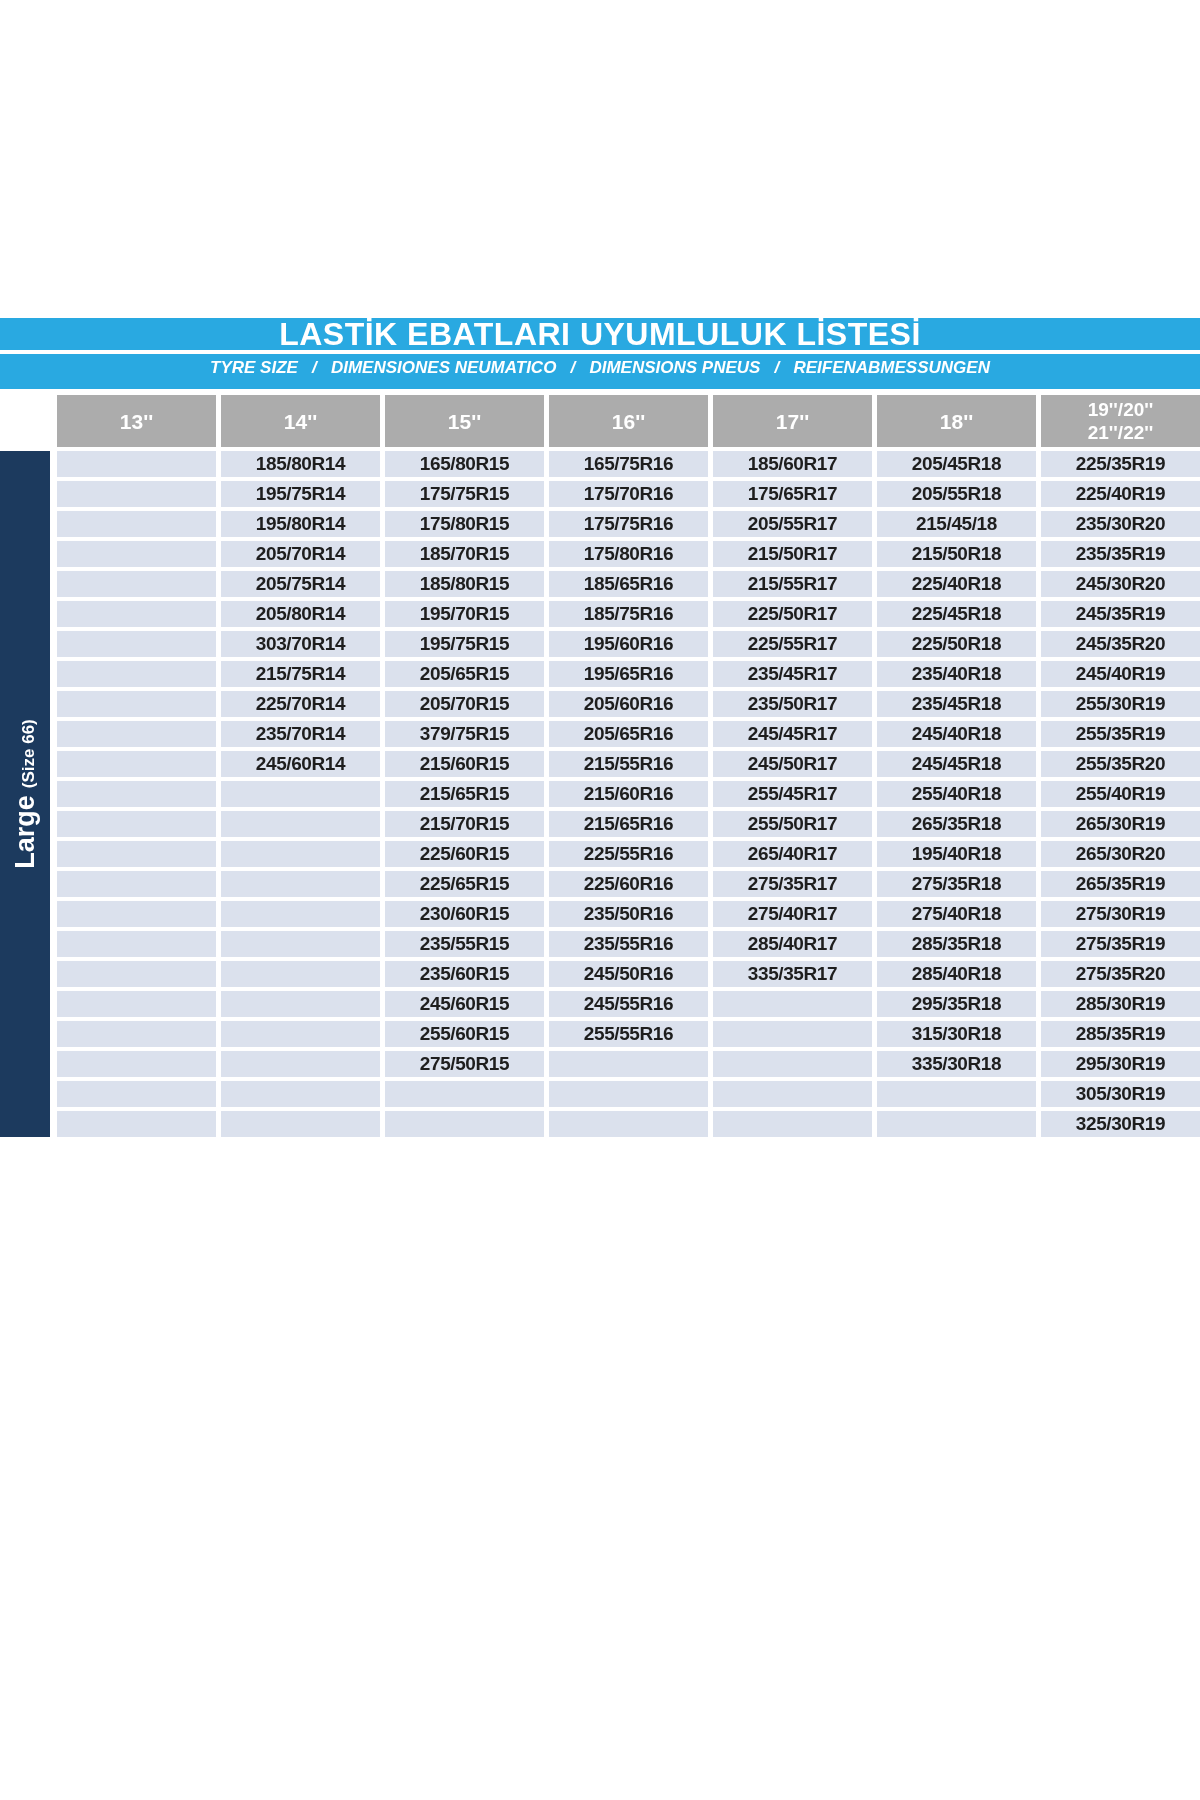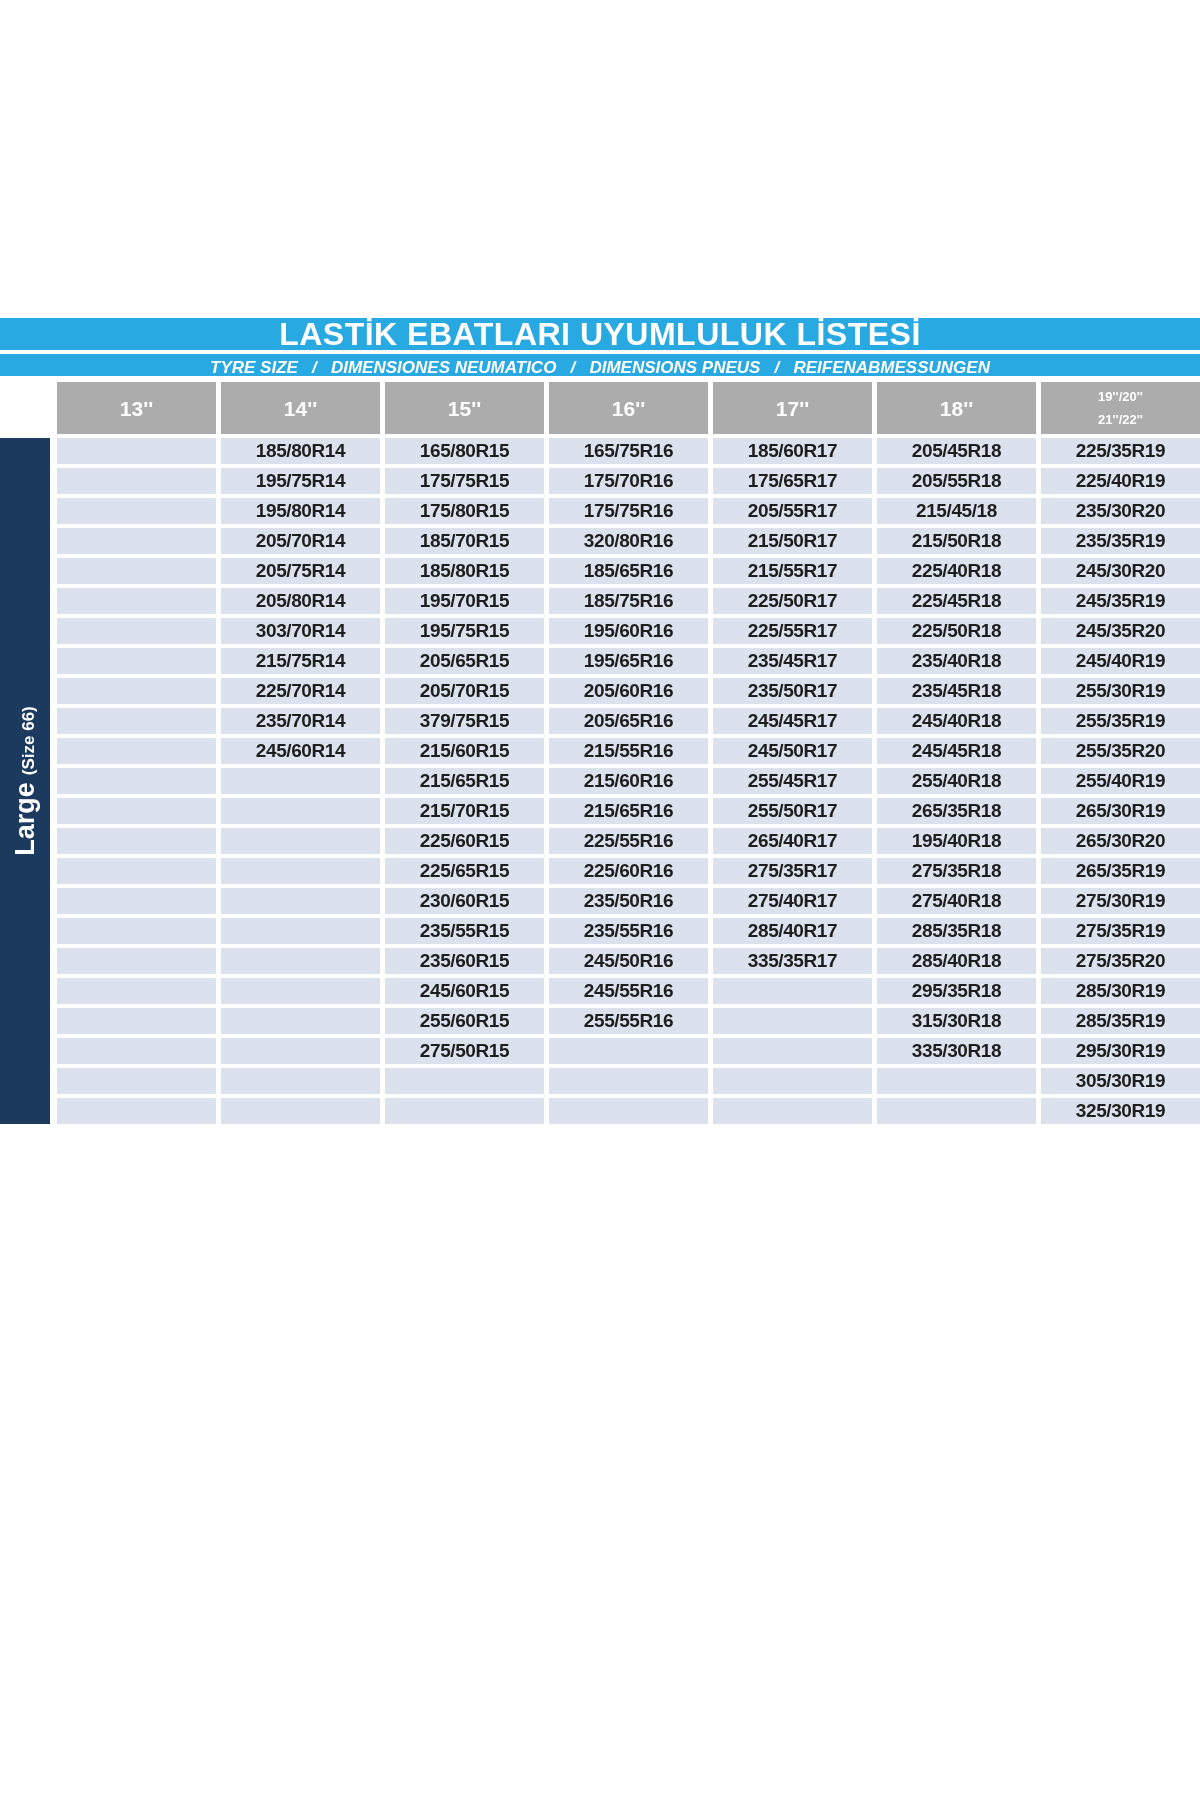--- a/index.html
+++ b/index.html
@@ -21,21 +21,21 @@
     background: var(--accent-cyan, #29A9E1);
     color: #ffffff;
     font-size: 32px;
     font-weight: bold;
     line-height: 32px;
     text-align: center;
     letter-spacing: 0.5px;
   }
   .bar-sep { height: 4px; background: #ffffff; }
   .lang-bar {
-    height: 22px;
+    height: 35px;
     background: var(--accent-cyan, #29A9E1);
     color: #ffffff;
     font-size: 17px;
     font-weight: bold;
     font-style: italic;
     line-height: 27px;
     text-align: center;
     white-space: pre;
   }
 
@@ -82,21 +82,21 @@
     color: #ffffff;
     font-size: 21px;
     font-weight: bold;
     display: flex;
     flex-direction: column;
     justify-content: center;
     align-items: center;
     line-height: 23px;
     text-align: center;
   }
-  .hdr.two-line { font-size: 13px; }
+  .hdr.two-line { font-size: 19px; }
   .cell {
     height: 26px;
     background: var(--cell-bg, #DBE1ED);
     color: var(--cell-text, #1E1E1E);
     font-size: 19px;
     font-weight: bold;
     letter-spacing: -0.4px;
     display: flex;
     justify-content: center;
     align-items: center;
@@ -205,21 +205,21 @@
       <div class="cell"></div>
       <div class="cell"></div>
     </div>
     <div class="size-col">
       <div class="hdr">
         <div>16''</div>
       </div>
       <div class="cell">165/75R16</div>
       <div class="cell">175/70R16</div>
       <div class="cell">175/75R16</div>
-      <div class="cell">320/80R16</div>
+      <div class="cell">175/80R16</div>
       <div class="cell">185/65R16</div>
       <div class="cell">185/75R16</div>
       <div class="cell">195/60R16</div>
       <div class="cell">195/65R16</div>
       <div class="cell">205/60R16</div>
       <div class="cell">205/65R16</div>
       <div class="cell">215/55R16</div>
       <div class="cell">215/60R16</div>
       <div class="cell">215/65R16</div>
       <div class="cell">225/55R16</div>

